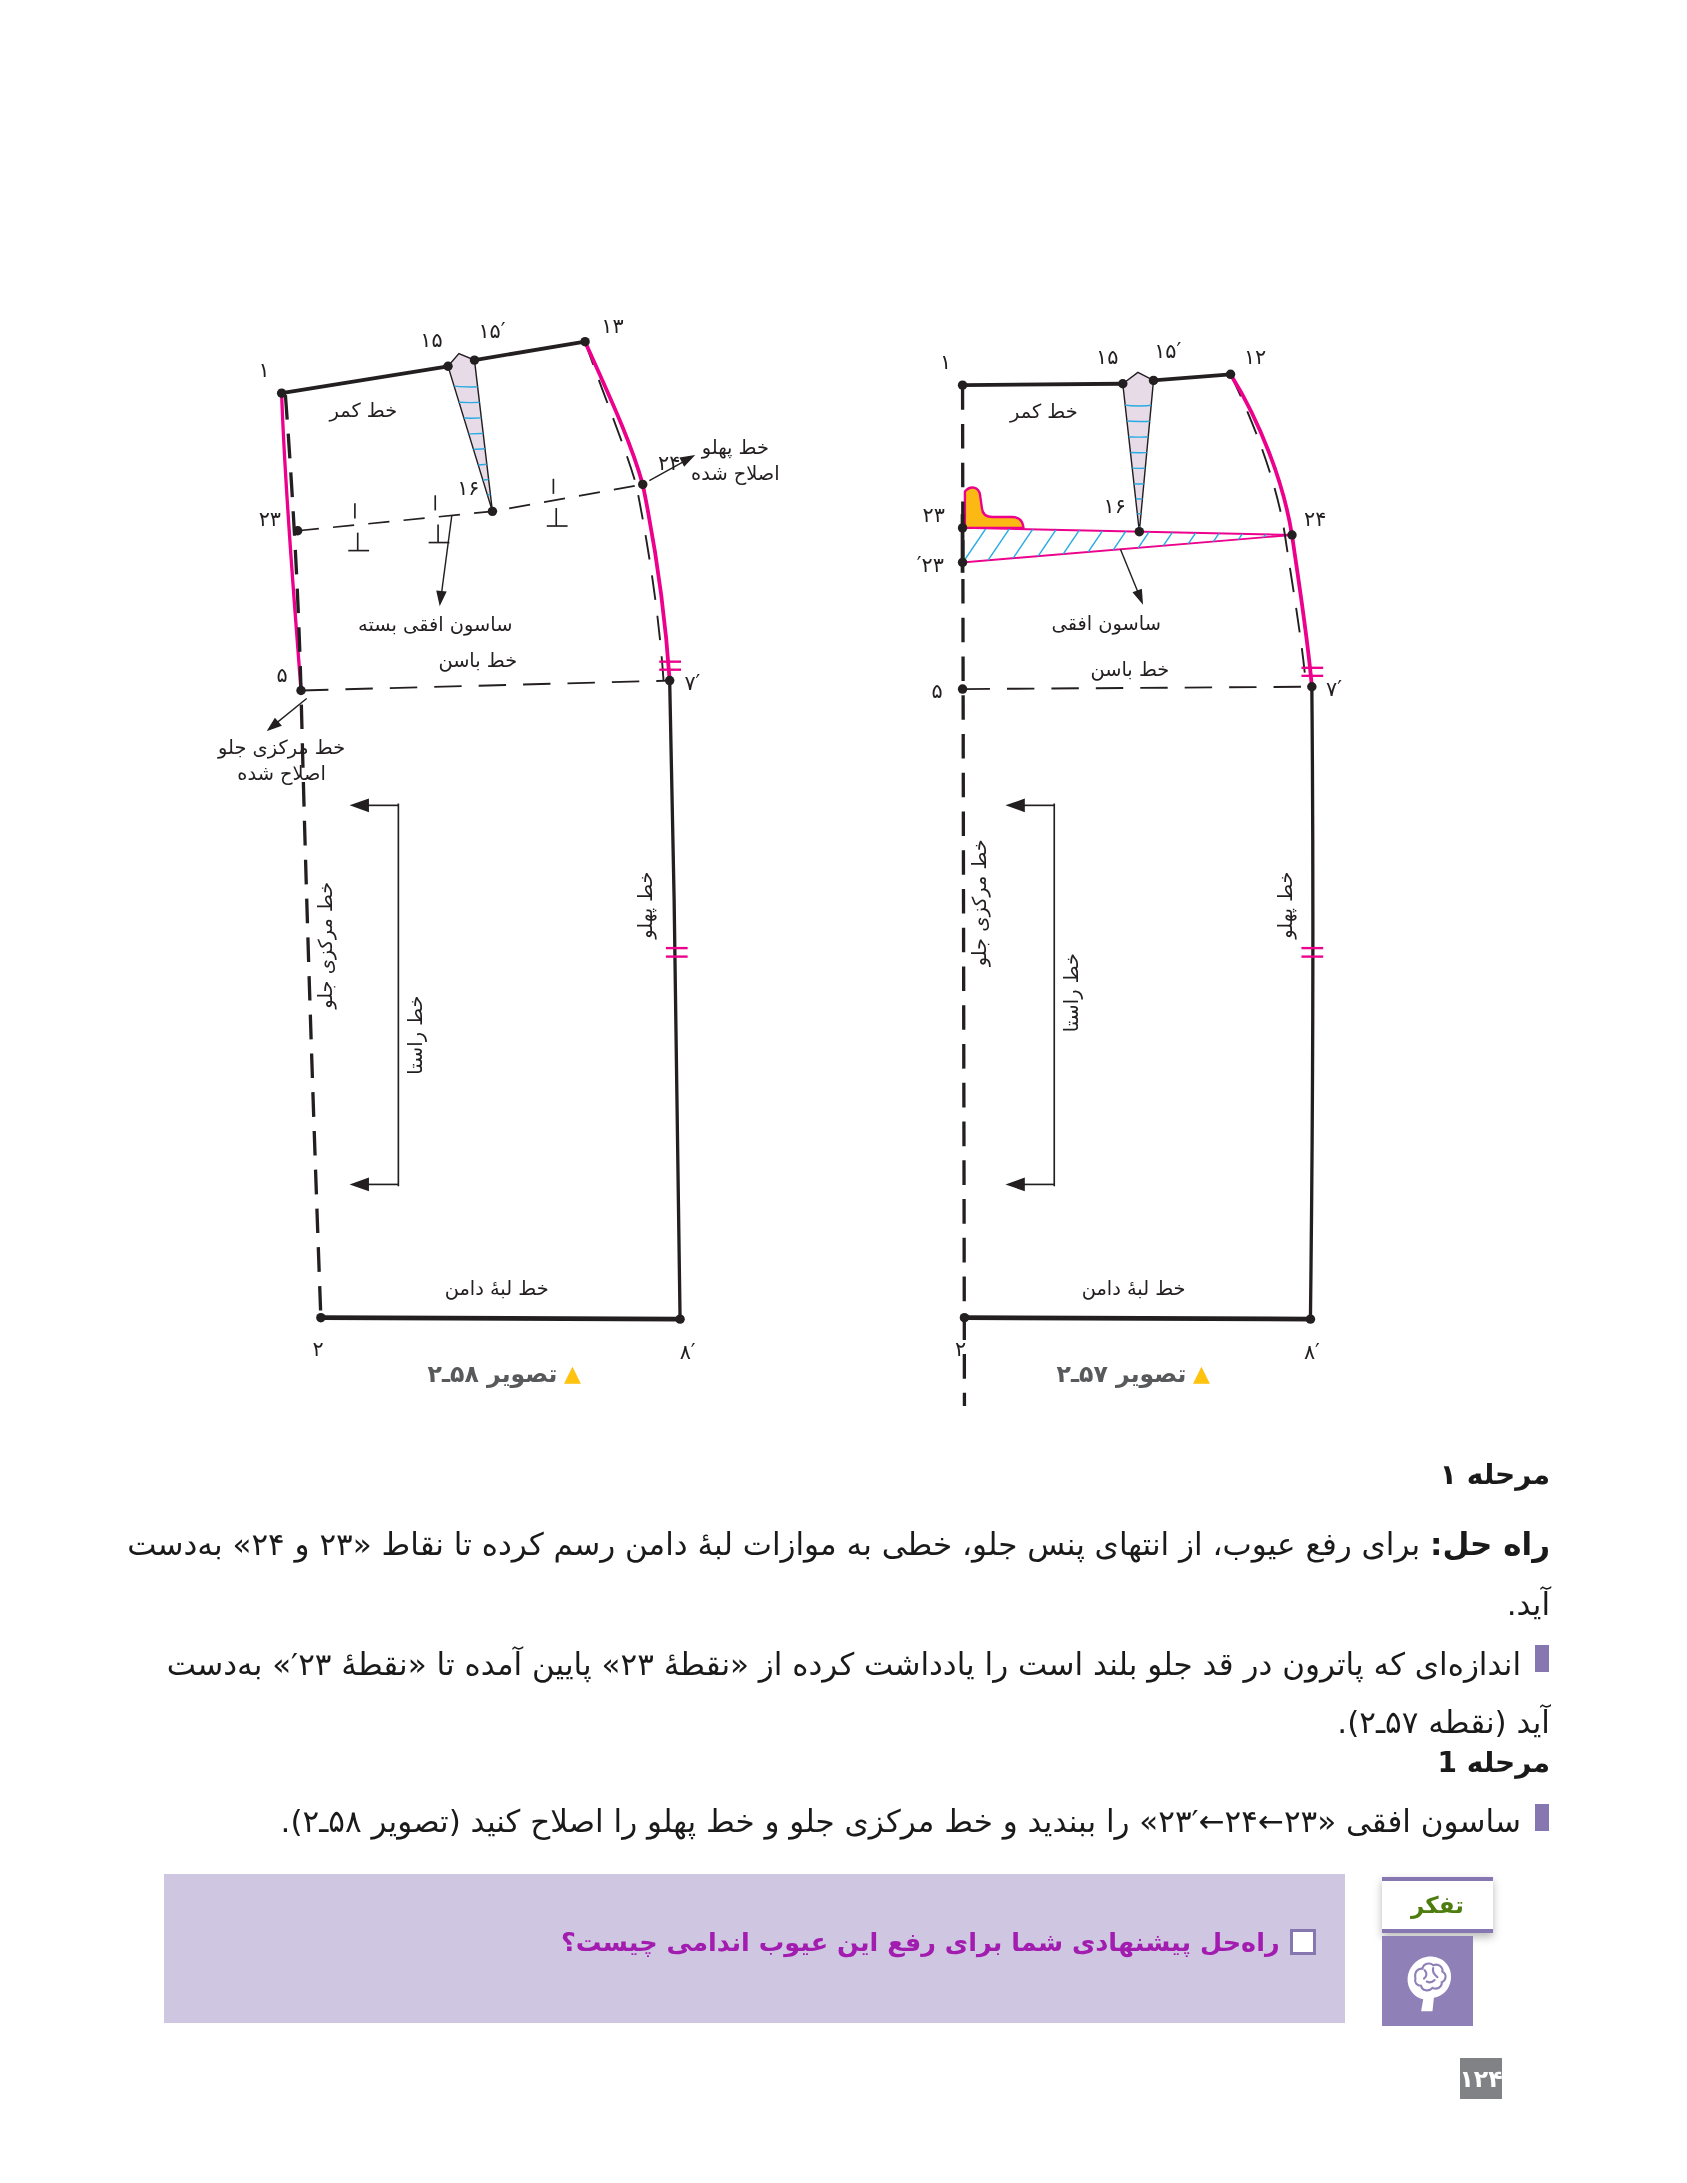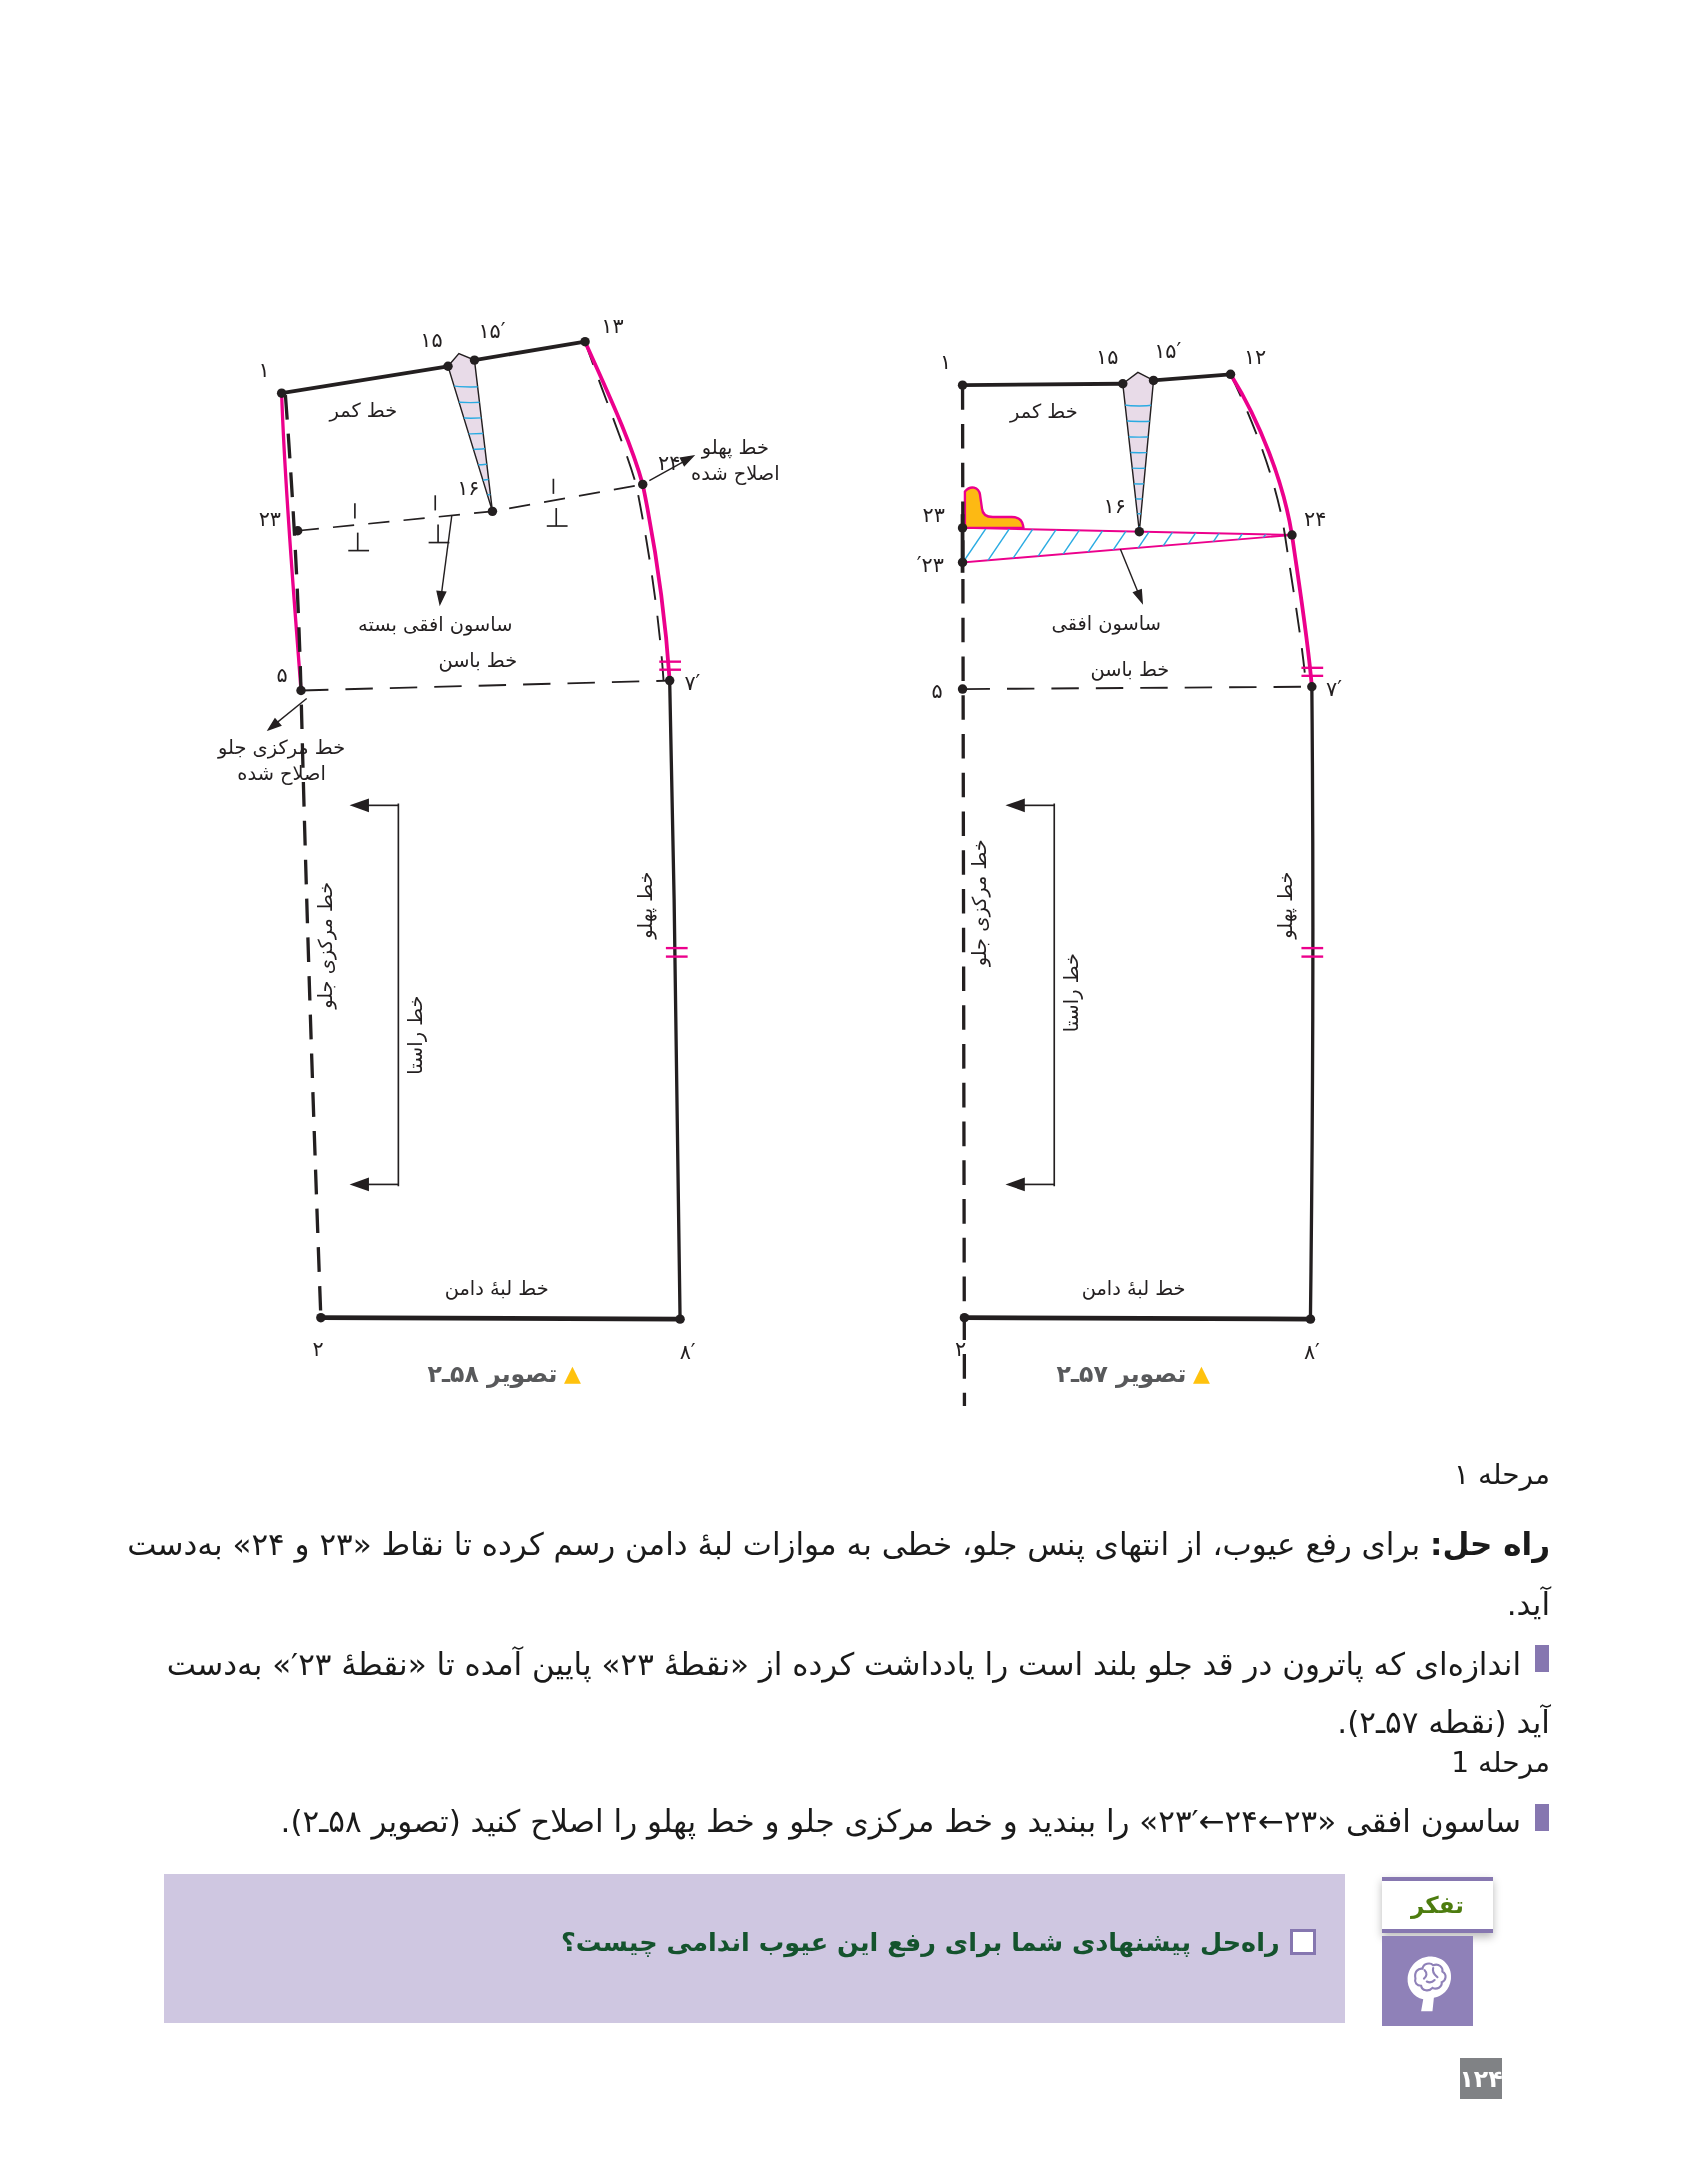--- a/index.html
+++ b/index.html
@@ -5,27 +5,27 @@
   html,body{margin:0;padding:0;background:#ffffff;}
   #page{position:relative;width:1687px;height:2183px;background:#fff;overflow:hidden;
         font-family:"DejaVu Sans",sans-serif;direction:rtl;color:#1a1a1a;}
   .fig{position:absolute;}
   svg text{font-family:"DejaVu Sans",sans-serif;fill:#231f20;}
   .num{font-size:44px;}
   .lbl{font-size:41px;}
   .caption{position:absolute;display:flex;align-items:center;gap:6.6px;
            font-size:23.6px;font-weight:bold;color:#58595b;}
   .cap-tri{color:#ffc20e;font-size:22px;line-height:1;}
-  .h-step{position:absolute;font-size:28px;font-weight:normal;text-align:right;}
+  .h-step{position:absolute;font-size:28px;font-weight:bold;text-align:right;}
   .bodyline{position:absolute;font-size:31px;line-height:1.3;text-align:right;}
   .bullet-sq{position:absolute;width:14px;height:27px;background:#8677b0;}
   .purple-box{position:absolute;background:#cfc7e1;}
   .q-row{position:absolute;display:flex;align-items:center;gap:10.4px;direction:rtl;}
   .q-sq{width:20px;height:20px;background:#ffffff;border:3.3px solid #8677b0;flex:0 0 auto;}
-  .q-text{font-size:25.5px;font-weight:600;color:#14532d;}
+  .q-text{font-size:25.5px;font-weight:600;color:#a21caf;}
   .think-tab{position:absolute;background:#ffffff;border-top:4.7px solid #8677b0;border-bottom:4.7px solid #8677b0;
              box-shadow:0 3.8px 8.5px rgba(0,0,0,0.28);display:flex;align-items:center;justify-content:center;
              font-size:23px;font-weight:bold;color:#4d7c0f;}
   .brain-box{position:absolute;background:#8f81b8;display:flex;align-items:center;justify-content:center;}
   .page-num{position:absolute;background:#808285;color:#ffffff;display:flex;align-items:center;justify-content:center;
             font-size:23.6px;font-weight:bold;}
   .lead{font-weight:bold;}
 </style>
 </head>
 <body>

